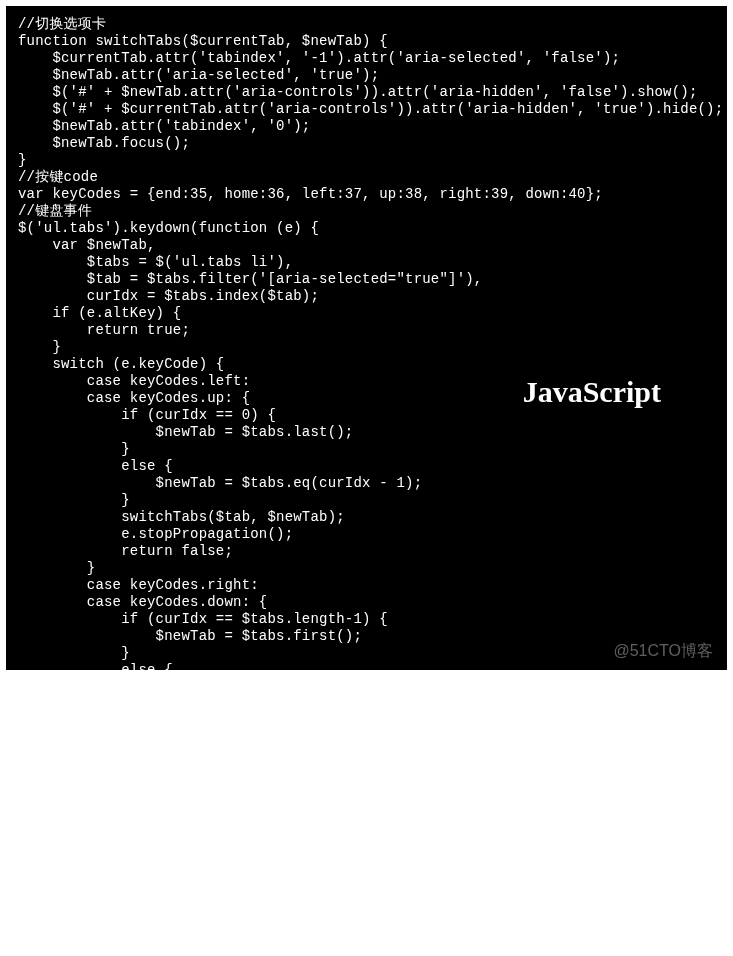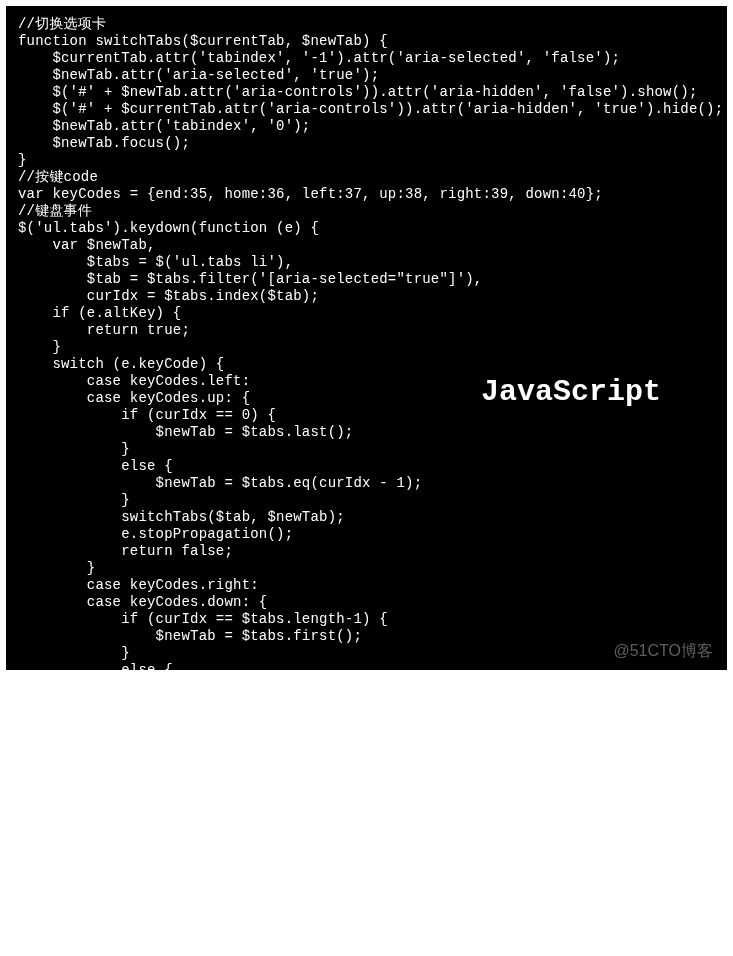--- a/index.html
+++ b/index.html
@@ -24,21 +24,21 @@
       font-size: 14px;
       line-height: 17px;
       white-space: pre;
       letter-spacing: 0.2px;
     }
     .badge {
       position: absolute;
       top: 365px;
       right: 62px;
       color: #fff;
-      font-family: Liberation Mono, monospace;
+      font-family: Liberation Serif, serif;
       font-weight: 700;
       font-size: 30px;
       text-align: right;
     }
     .watermark {
       position: absolute;
       right: 10px;
       bottom: 4px;
       color: #6a6a6a;
       font-size: 16px;

